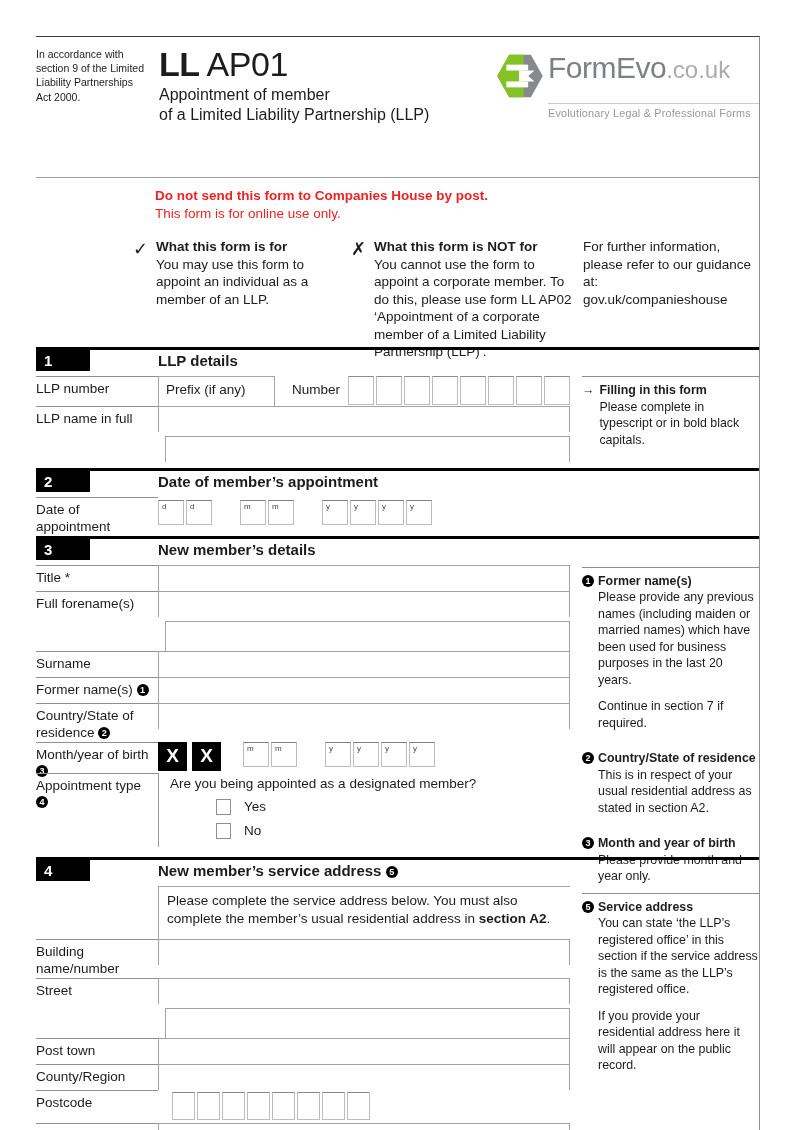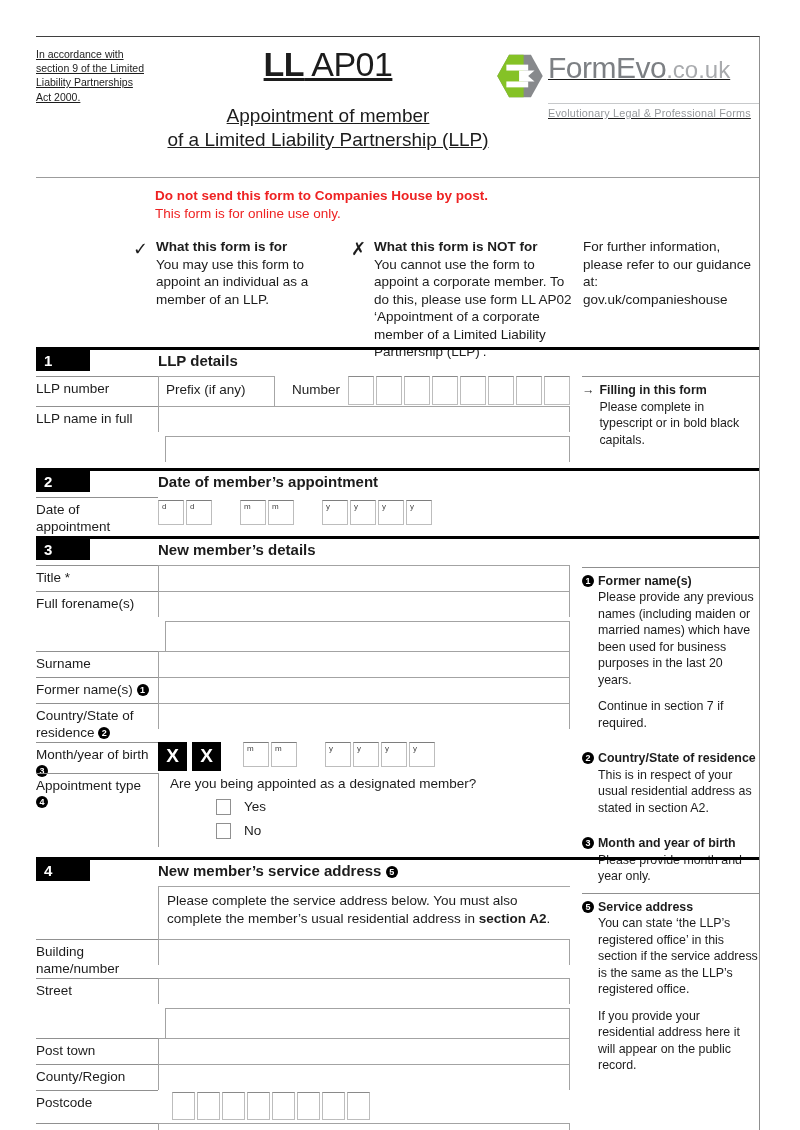--- a/index.html
+++ b/index.html
@@ -5,26 +5,26 @@
   * { margin:0; padding:0; box-sizing:border-box; }
   body {
     width:800px; height:1130px; overflow:hidden; background:#fff;
     color:#1c1c1c; font-family:"Liberation Sans","DejaVu Sans",sans-serif;
   }
   .sheet {
     position:relative; margin:36px 40px 0 36px; width:724px;
     border-top:1px solid #3f3f3f; border-right:1px solid #8f8f8f; border-bottom:1px solid #8f8f8f;
   }
   
-  .header { display:flex; height:141px; border-bottom:1px solid #9c9c9c; padding-top:10px;text-decoration:underline; }
+  .header { display:flex; height:141px; border-bottom:1px solid #9c9c9c; padding-top:10px; }
   .act-note { width:112px; font-size:10.5px; line-height:1.35; }
   .title-block { flex:1; padding-left:11px; }
-  .code { font-size:34px; line-height:1.05; letter-spacing:-0.5px;text-align:center; }
+  .code { font-size:34px; line-height:1.05; letter-spacing:-0.5px; }
   .code-bold { font-weight:bold; }
-  .subtitle { font-size:19px; line-height:1.28; margin-top:21px;text-align:center; }
+  .subtitle { font-size:16px; line-height:1.28; margin-top:2px; }
   .logo { width:262px; padding-top:4px; }
   .logo-row { display:flex; }
   .logo-icon { width:46px; height:50px; flex:none; margin-right:5px; }
   .logo-name { font-size:30px; color:#7d8084; letter-spacing:-0.5px; }
   .logo-suffix { font-size:24px; color:#a9abae; }
   .logo-tagline { font-size:10.8px; color:#96999c; border-top:1px solid #c7c9cb; margin:2px 0 0 51px; padding-top:3px; letter-spacing:0.2px; }
   
   .warn { height:55px; padding:9px 0 0 119px; font-size:13.5px; line-height:1.35; color:#ee2222; }
   .warn-inner { width:345px; }
   .warn-b { font-weight:bold; }

